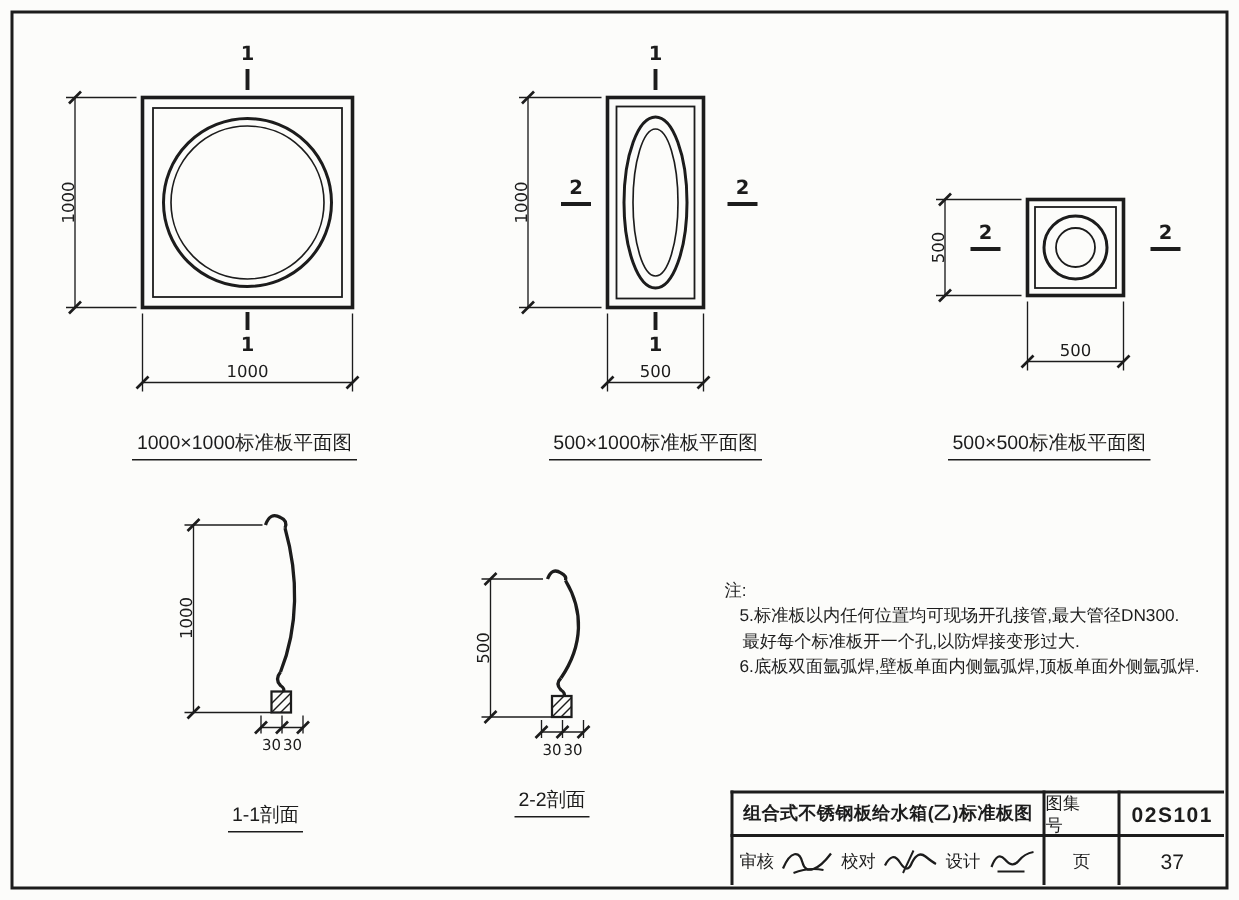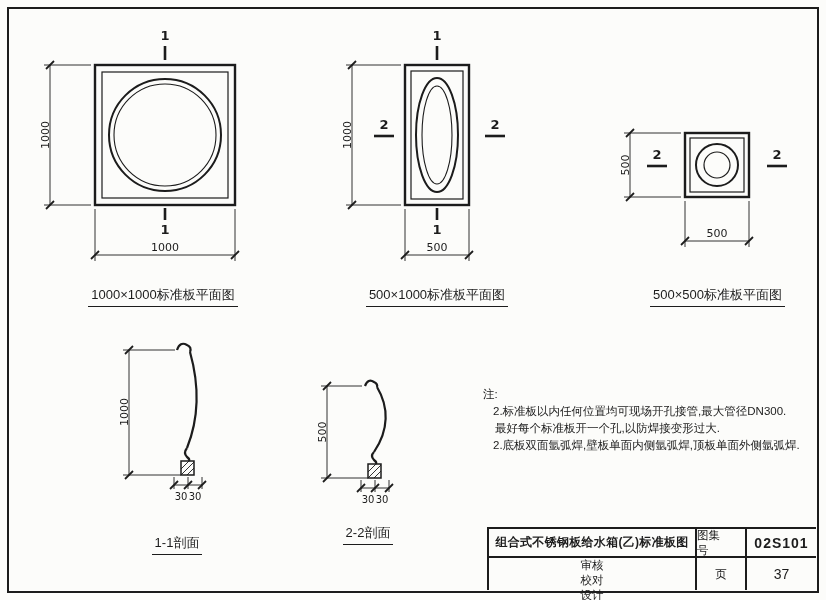--- a/index.html
+++ b/index.html
@@ -16,21 +16,21 @@
   .notes{position:absolute;left:483px;top:386px;font-size:11.5px;line-height:17px;white-space:nowrap;}
   .n-ind1{margin-left:10px;}
   .n-ind2{margin-left:12px;}
   .titleblock{position:absolute;left:487px;top:527px;width:329px;height:63px;}
   .tb-line{position:absolute;background:#1c1c1c;}
   .tb-cell{position:absolute;display:flex;align-items:center;justify-content:center;}
   .tb-title{left:2px;top:2px;width:206px;height:27px;font-size:12px;font-weight:bold;letter-spacing:.3px;border-radius:10px;}
   .tb-atlas-label{left:210px;top:2px;width:28px;height:27px;font-size:11.5px;}
   .tb-atlas-no{left:260px;top:2px;width:69px;height:28px;font-size:14px;font-weight:bold;letter-spacing:1px;}
   .tb-row2{left:2px;top:31px;width:206px;height:32px;display:flex;align-items:center;
-           justify-content:space-between;font-size:11.5px;padding:0 4px;box-sizing:border-box;flex-direction:column;}
+           justify-content:space-between;font-size:11.5px;padding:0 4px;box-sizing:border-box;}
   .tb-page-label{left:210px;top:31px;width:48px;height:32px;font-size:11.5px;}
   .tb-page-no{left:260px;top:31px;width:69px;height:32px;font-size:14px;text-align:center;}
   .sig{display:inline-block;vertical-align:middle;}
 </style>
 </head>
 <body>
 
 <div class="sheet">
   <div class="frame"></div>
 
@@ -135,21 +135,21 @@
       <g stroke-width="1.8">
         <line x1="81" y1="150" x2="89" y2="142"></line>
           <line x1="145" y1="150" x2="153" y2="142"></line>
       </g>
     </g>
     <text class="mark" x="57" y="64" text-anchor="middle">2</text>
     <text class="mark" x="177" y="64" text-anchor="middle">2</text>
     <text class="dim" x="25" y="74" text-anchor="middle" transform="rotate(-90 25 70)">500</text>
     <text class="dim" x="117" y="142" text-anchor="middle">500</text>
   </svg>
-  <div class="dlabel" style="left:610px;top:286px;width:215px">
+  <div class="dlabel" style="left:592px;top:286px;width:215px">
     <span>500×500标准板平面图</span>
   </div>
 
   <svg class="abs" style="left:85px;top:330px" width="160" height="180" viewBox="0 0 160 180">
     <g stroke="#1c1c1c" fill="none">
       <path d="M92,20 q3,-9 10,-5 q5,2 3,7" stroke-width="2.2"></path>
       <path d="M105,22 C114,54 114,88 102,118" stroke-width="2.2"></path>
       <path d="M102,118 q-4,5 0,9 q3,2 2,4" stroke-width="2.2"></path>
       <rect x="96" y="131" width="13" height="14" stroke-width="1.5"></rect>
       <g stroke-width="0.9">
@@ -221,23 +221,23 @@
     <text class="dim" x="17" y="64" text-anchor="middle" transform="rotate(-90 17 60)">500</text>
     <text class="dimsm" x="63" y="131" text-anchor="middle">30</text>
     <text class="dimsm" x="77" y="131" text-anchor="middle">30</text>
   </svg>
   <div class="dlabel" style="left:308px;top:524px;width:120px">
     <span>2-2剖面</span>
   </div>
 
   <div class="notes">
     <div>注:</div>
-    <div class="n-ind1">2.标准板以内任何位置均可现场开孔接管,最大管径DN300.</div>
+    <div class="n-ind1">5.标准板以内任何位置均可现场开孔接管,最大管径DN300.</div>
     <div class="n-ind2">最好每个标准板开一个孔,以防焊接变形过大.</div>
-    <div class="n-ind1">2.底板双面氩弧焊,壁板单面内侧氩弧焊,顶板单面外侧氩弧焊.</div>
+    <div class="n-ind1">6.底板双面氩弧焊,壁板单面内侧氩弧焊,顶板单面外侧氩弧焊.</div>
   </div>
 
   <div class="titleblock">
     <div class="tb-line" style="left:0;top:0;width:329px;height:2px"></div>
     <div class="tb-line" style="left:0;top:0;width:2px;height:63px"></div>
     <div class="tb-line" style="left:0;top:29px;width:329px;height:2px"></div>
     <div class="tb-line" style="left:208px;top:0;width:2px;height:63px"></div>
     <div class="tb-line" style="left:258px;top:0;width:2px;height:63px"></div>
 
     <div class="tb-cell tb-title">组合式不锈钢板给水箱(乙)标准板图</div>

